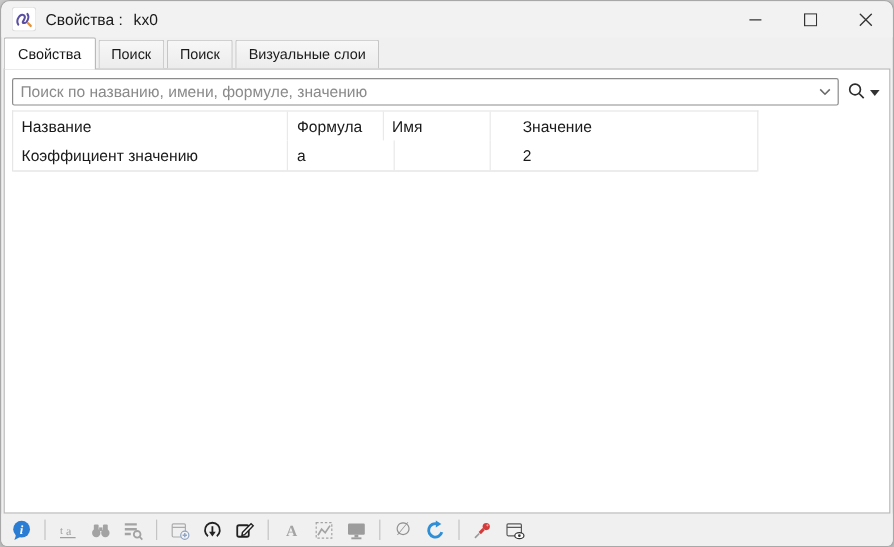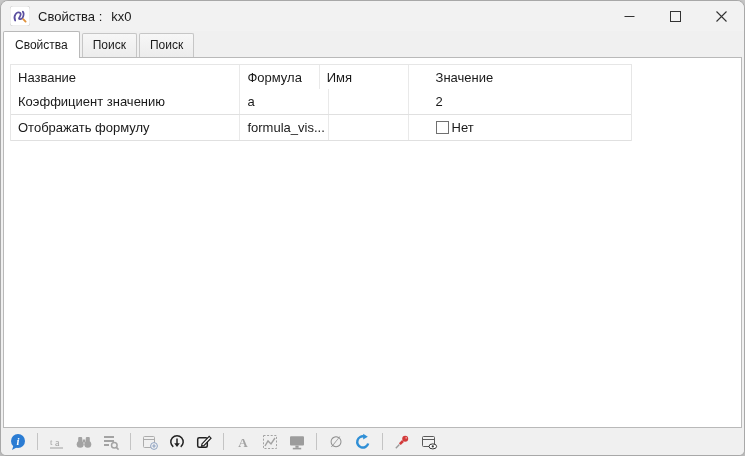--- a/index.html
+++ b/index.html
@@ -104,47 +104,54 @@
             <path d="M0.5 0.5 L10.5 10.5 M10.5 0.5 L0.5 10.5" stroke="#333" stroke-width="1.1"></path>
           </svg>
       </div>
     </div>
   </div>
 
   <div class="tabstrip">
     <div class="tab active">Свойства</div>
     <div class="tab">Поиск</div>
     <div class="tab">Поиск</div>
+    <div class="tab">Визуальные слои</div>
   </div>
 
   <div class="panel">
 
+    <div class="search-row">
+      <div class="search-input-wrap">
+        <input class="search-input" type="text" placeholder="Поиск по названию, имени, формуле, значению" style="">
+        <svg class="combo-chevron" width="11" height="8" viewBox="0 0 11 8">
+          <path d="M1.5 1.5 L5.5 5.5 L9.5 1.5" stroke="#6a6a6a" stroke-width="1.3" fill="none"></path>
+        </svg>
+      </div>
+      <button class="search-btn">
+        <svg width="16" height="16" viewBox="0 0 20 20" fill="none" stroke="#2b2b2b" stroke-width="1.7">
+          <circle cx="8.2" cy="8.2" r="5.6"></circle>
+            <path d="M12.4 12.4 L17.2 17.2"></path>
+        </svg>
+        <span class="drop"></span>
+      </button>
+    </div>
 
     <div class="grid">
       <div class="grid-row header">
         <div class="grid-cell c0">Название</div>
         <div class="grid-cell c2">Формула</div>
         <div class="grid-cell c1">Имя</div>
         <div class="grid-cell c3">Значение</div>
       </div>
       <div class="grid-row data">
         <div class="grid-cell c0">Коэффициент значению</div>
         <div class="grid-cell c1">a</div>
         <div class="grid-cell c2"></div>
         <div class="grid-cell c3">2</div>
       </div>
-      <div class="grid-row data">
-        <div class="grid-cell c0">Отображать формулу</div>
-        <div class="grid-cell c1">formula_vis...</div>
-        <div class="grid-cell c2"></div>
-        <div class="grid-cell c3">
-          <span class="checkbox"></span>
-          <span>Нет</span>
-        </div>
-      </div>
     </div>
 
   </div>
 
   <div class="toolbar">
 
     <div class="tb-btn">
       <svg width="18" height="18" viewBox="0 0 18 18">
         <circle cx="9" cy="8" r="7" fill="#2b7cd3"></circle>
         <path d="M4.5 12.5 L3 17 L8.5 14 Z" fill="#2b7cd3"></path>

